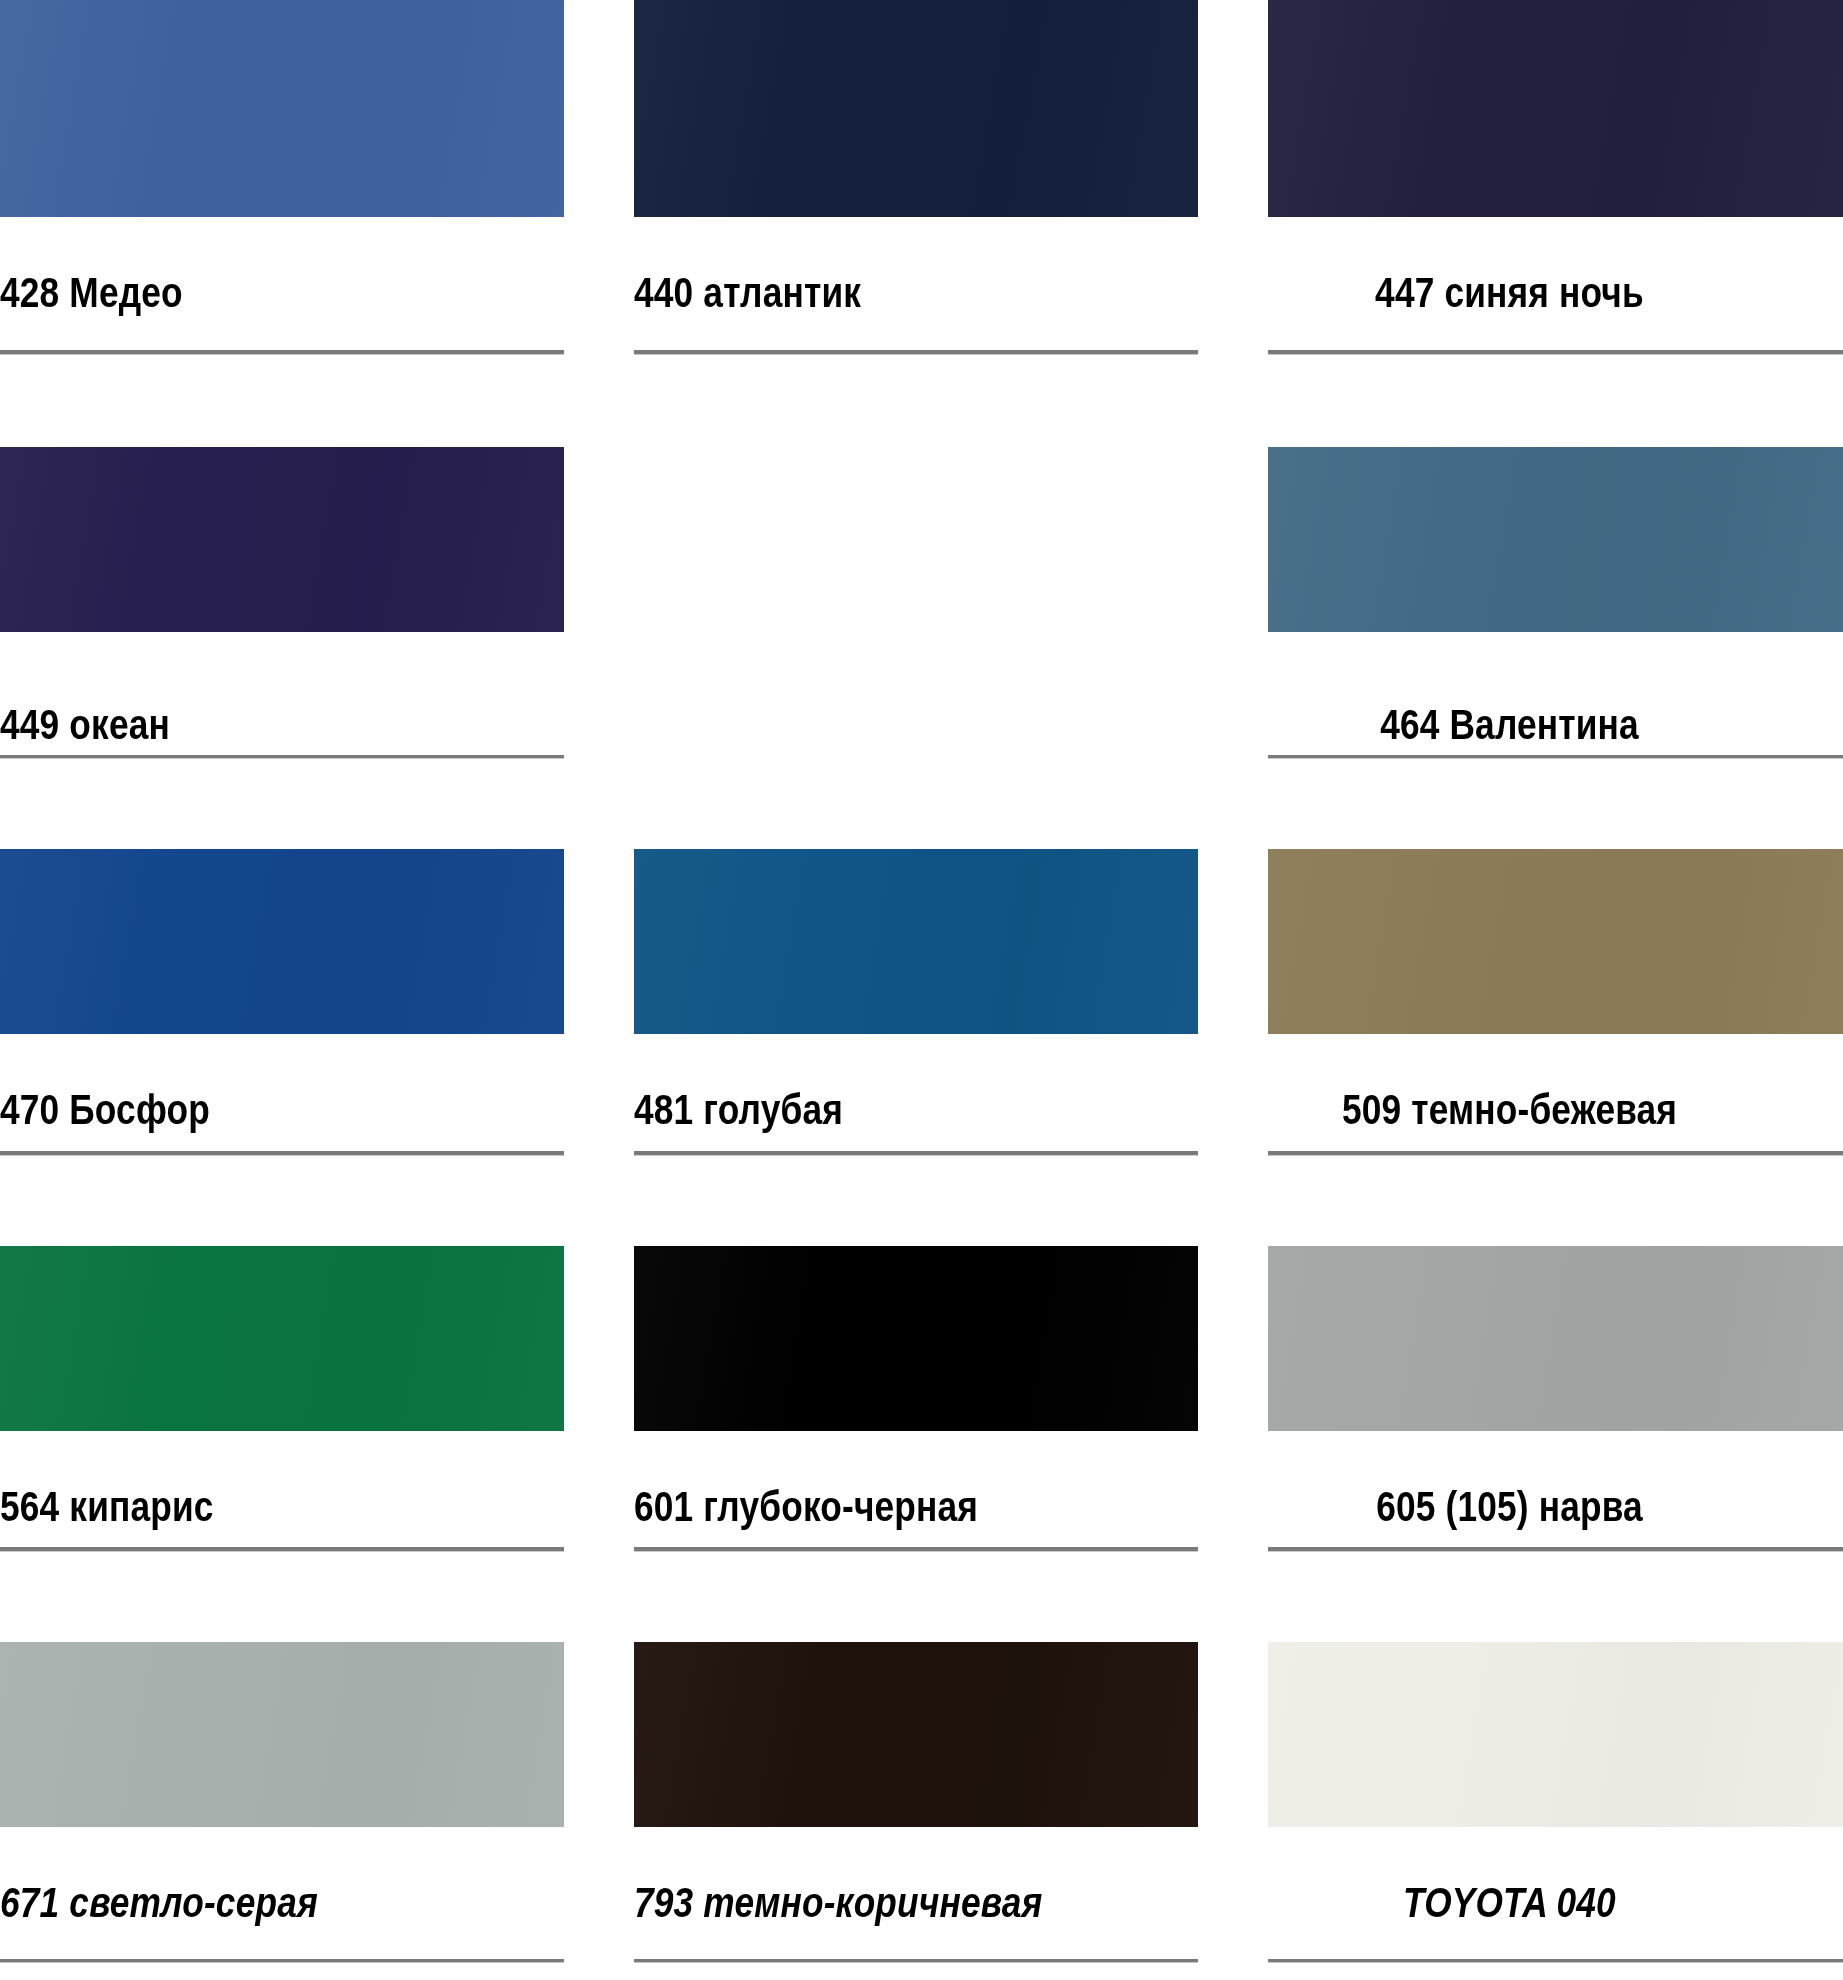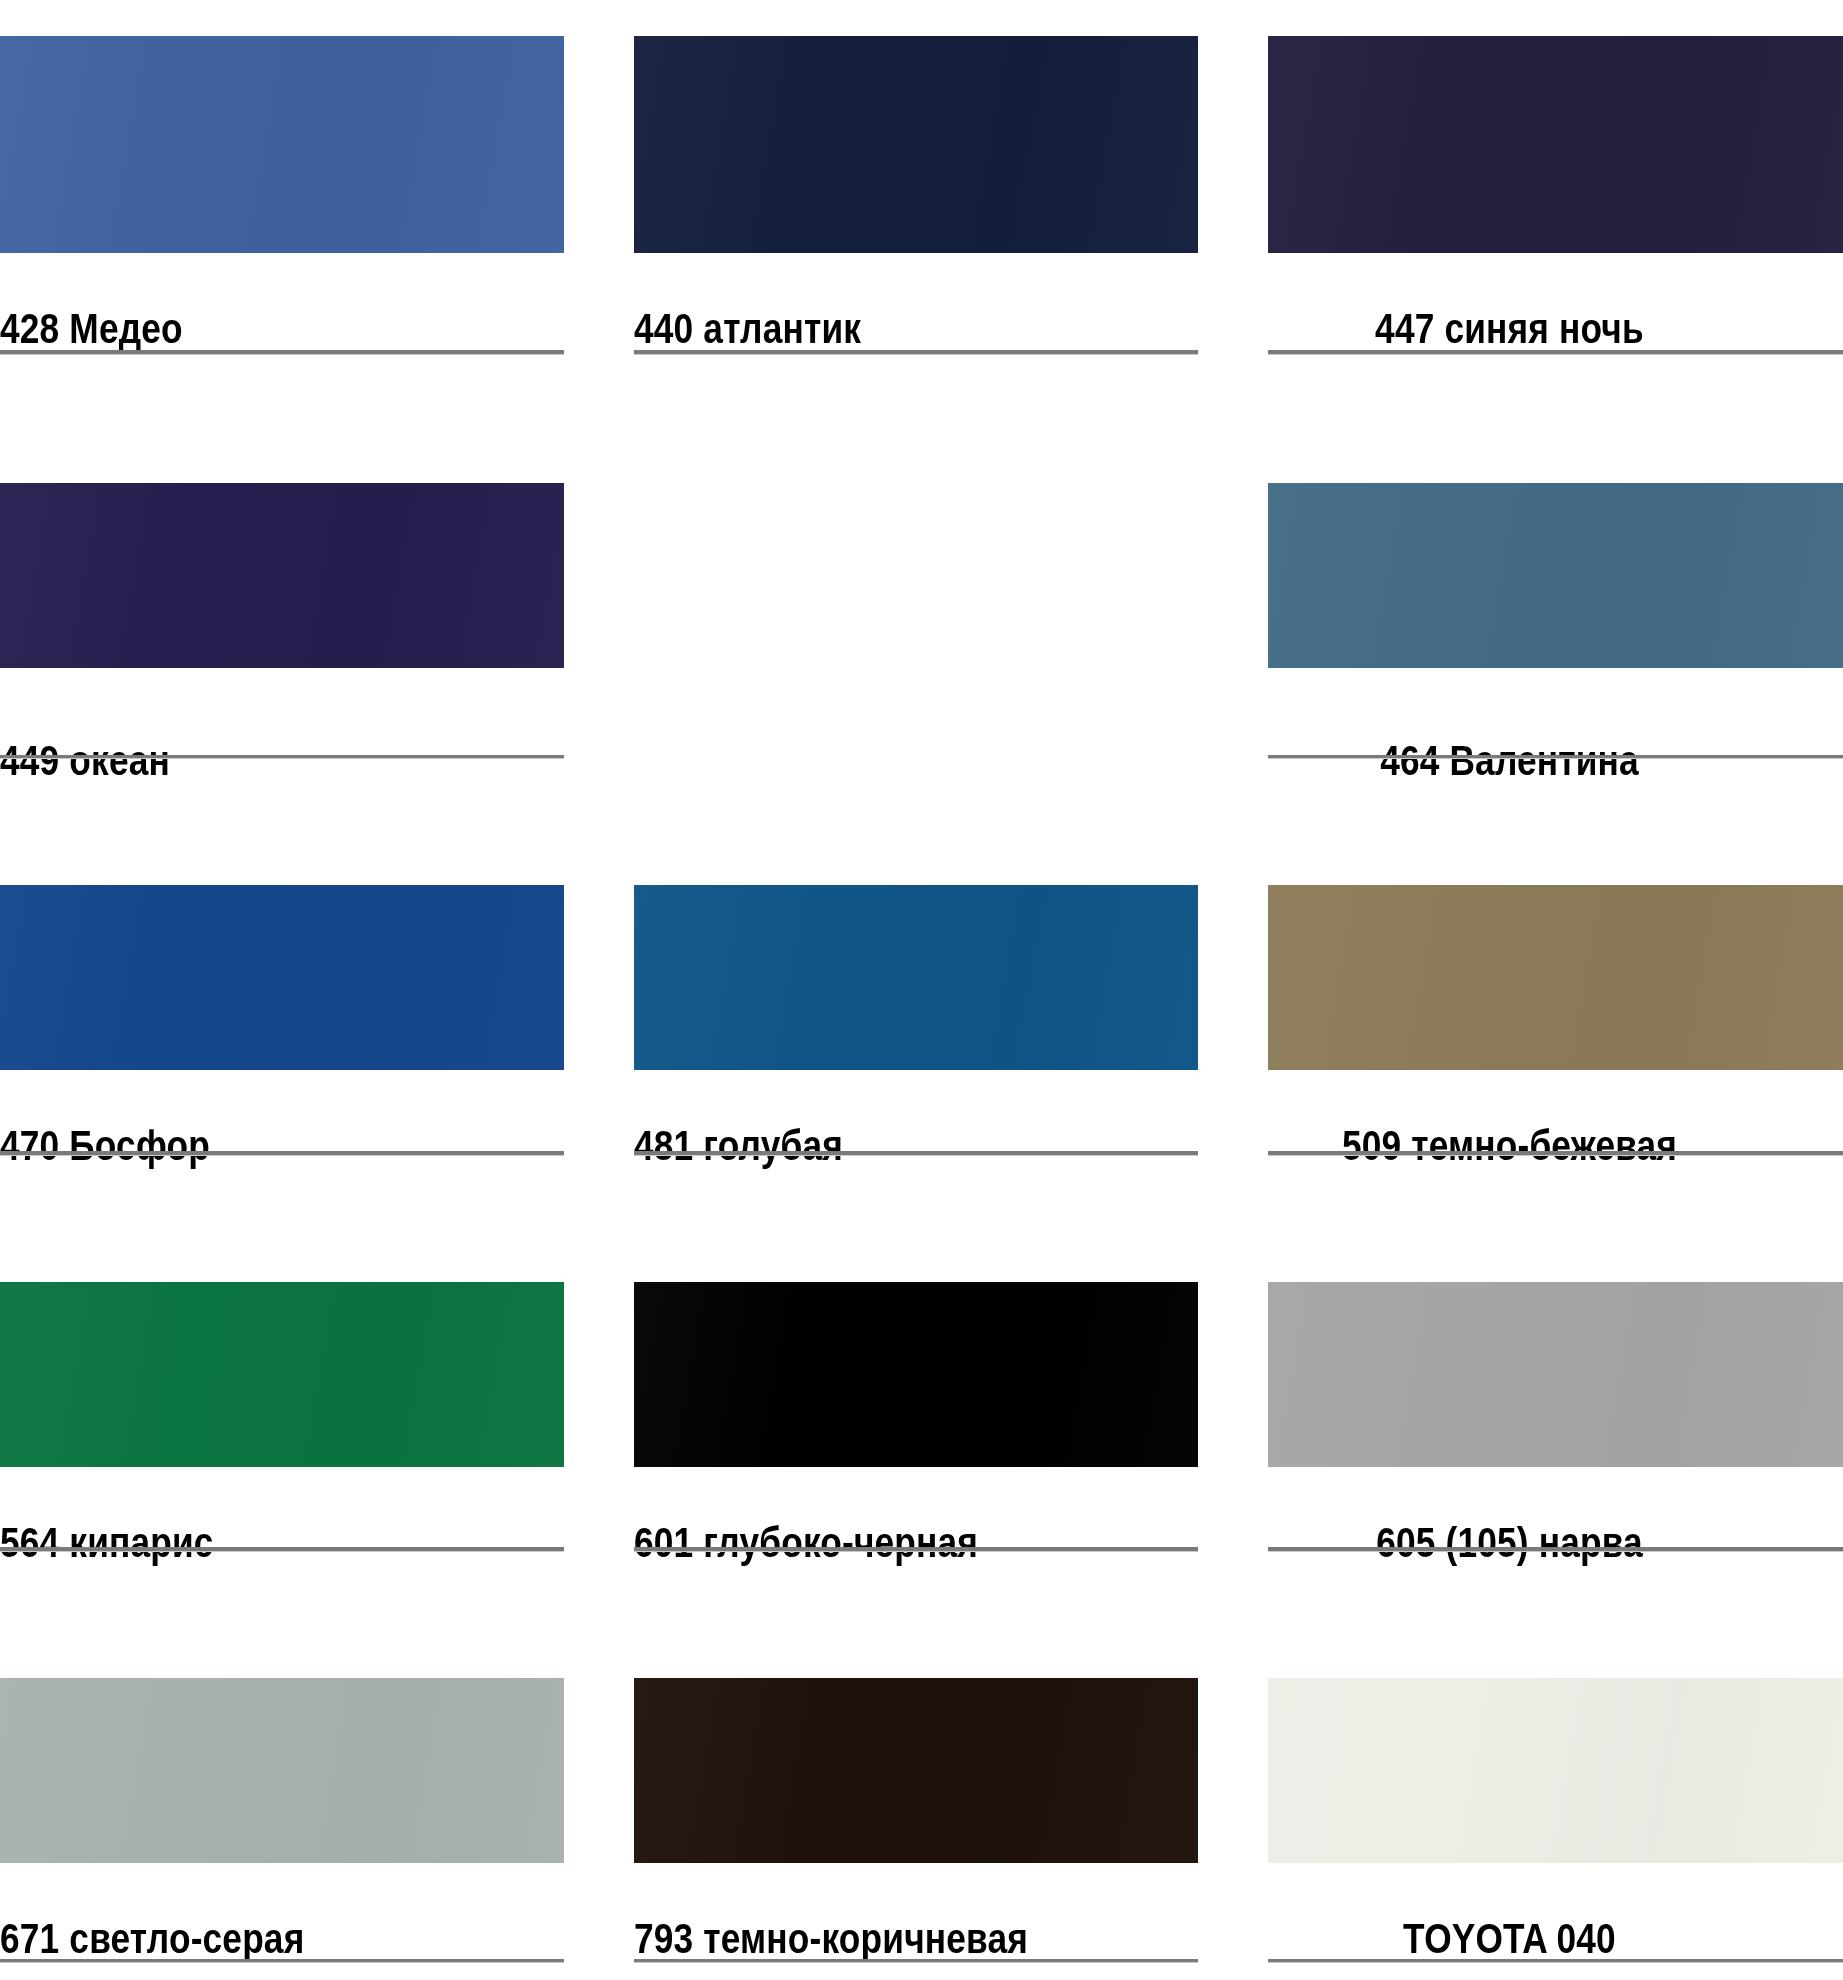--- a/index.html
+++ b/index.html
@@ -23,30 +23,29 @@
     grid-template-columns: 564px 70px 564px 70px 575px;
     grid-template-rows: repeat(5, 1fr);
   }
   
   .cell {
     position: relative;
     box-sizing: border-box;
     display: flex;
     flex-direction: column;
     justify-content: flex-start;
-    margin-top: 36px;
   }
   .cell.c1 { grid-column: 1; }
   .cell.c2 { grid-column: 3; }
   .cell.c3 { grid-column: 5; text-align: center; }
   .cell.r1 { grid-row: 1; }
   .cell.r2 { grid-row: 2; gap: 17px; }
   .cell.r3 { grid-row: 3; }
   .cell.r4 { grid-row: 4; }
-  .cell.r5 { grid-row: 5; }
+  .cell.r5 { grid-row: 5; font-style: italic; }
 
   .swatch {
     width: 100%;
     height: 217px;
     display: block;
     position: relative;
   }
   .swatch::after {
     
     content: "";

